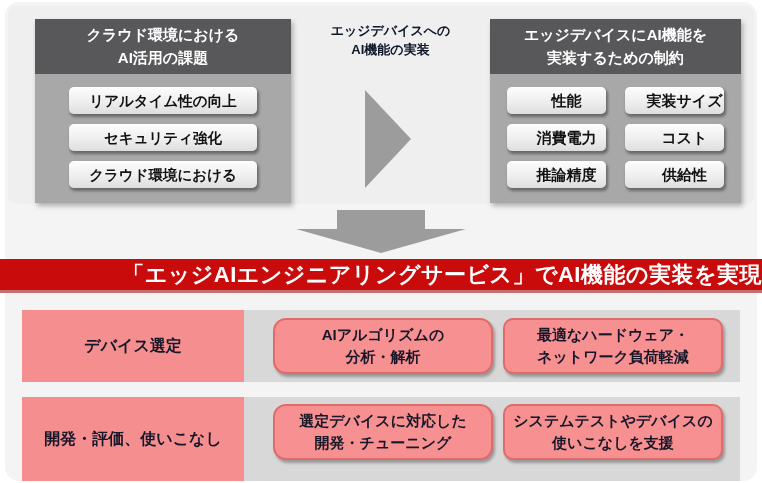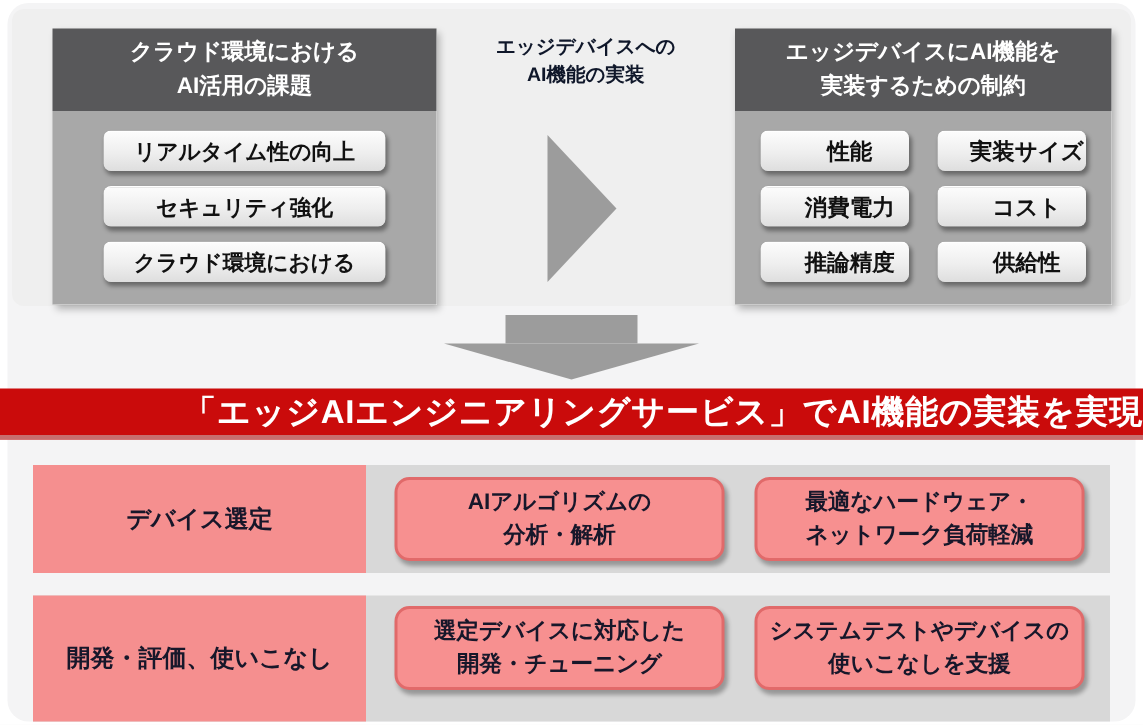--- a/index.html
+++ b/index.html
@@ -89,21 +89,21 @@
     font-size:16px; color:#17172a;
   }
   .detail-box {
     position:absolute; width:220px; height:56px; top:8px;
     background:#f79090; border:2px solid #e16a6a; border-radius:10px;
     box-shadow:2px 3px 3px rgba(0,0,0,0.3);
     display:flex; align-items:center; justify-content:center;
     text-align:center; font-size:15px; line-height:1.45; color:#17172a;
     white-space:pre-line;
   }
-  .detail-box.b1 { left:241px; }
+  .detail-box.b1 { left:251px;border-radius:13px; }
   .detail-box.b2 { left:481px; }
   .service-row.r2 .detail-box { top:7px; }
 </style>
 </head>
 <body>
 
 <div class="stage">
   <div class="card"></div>
 
   <div class="top-panel">

